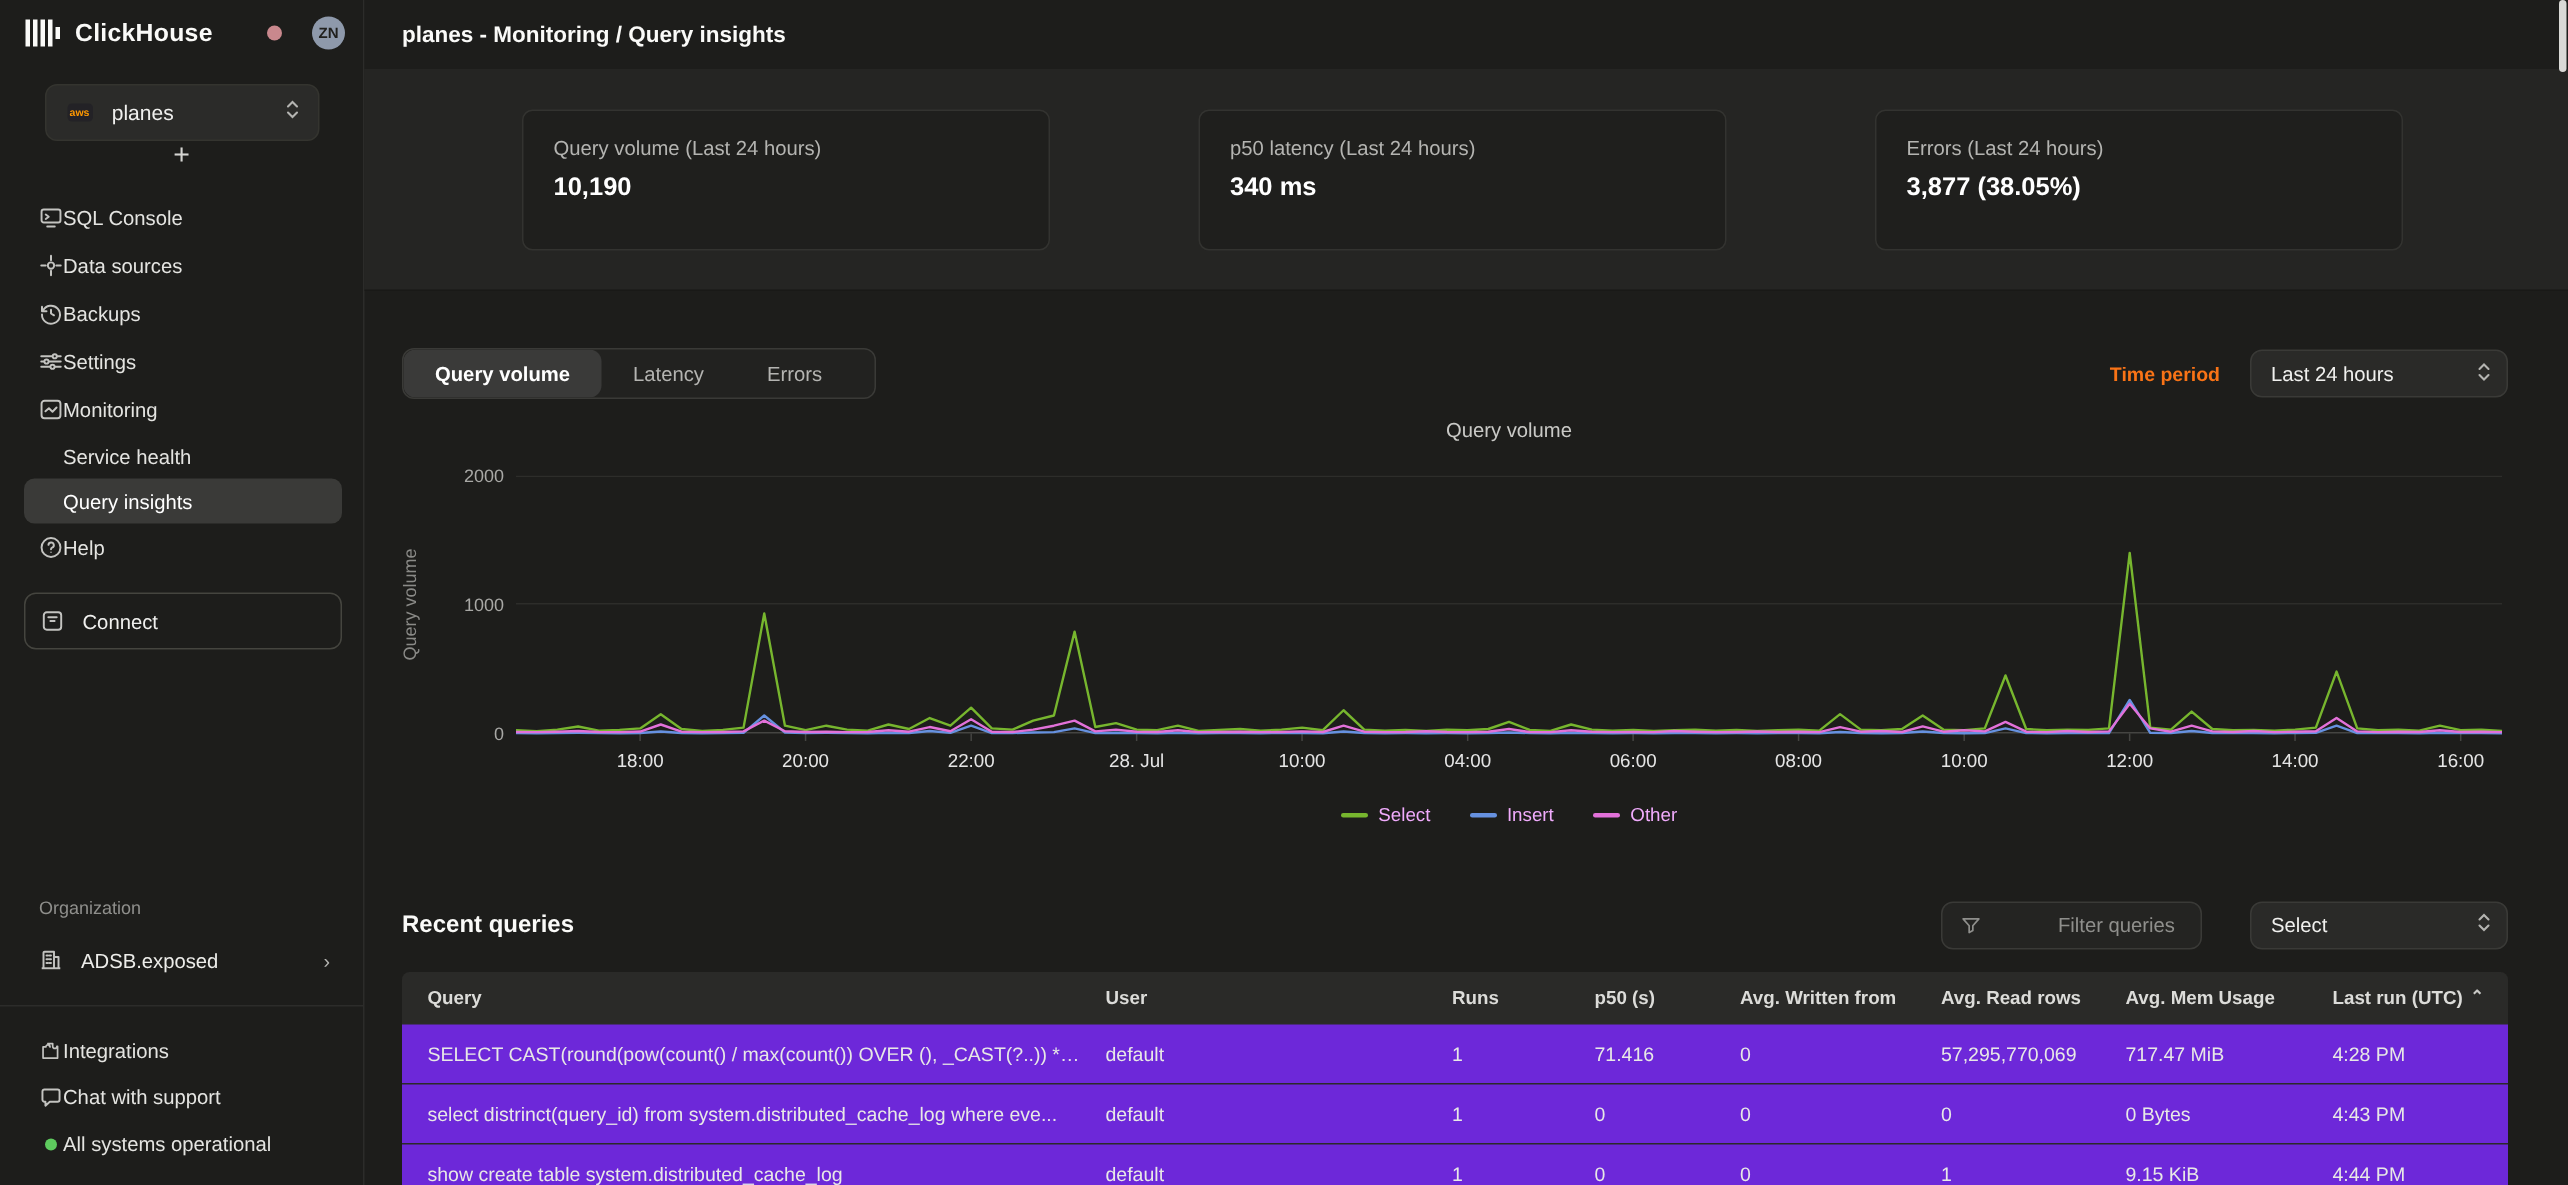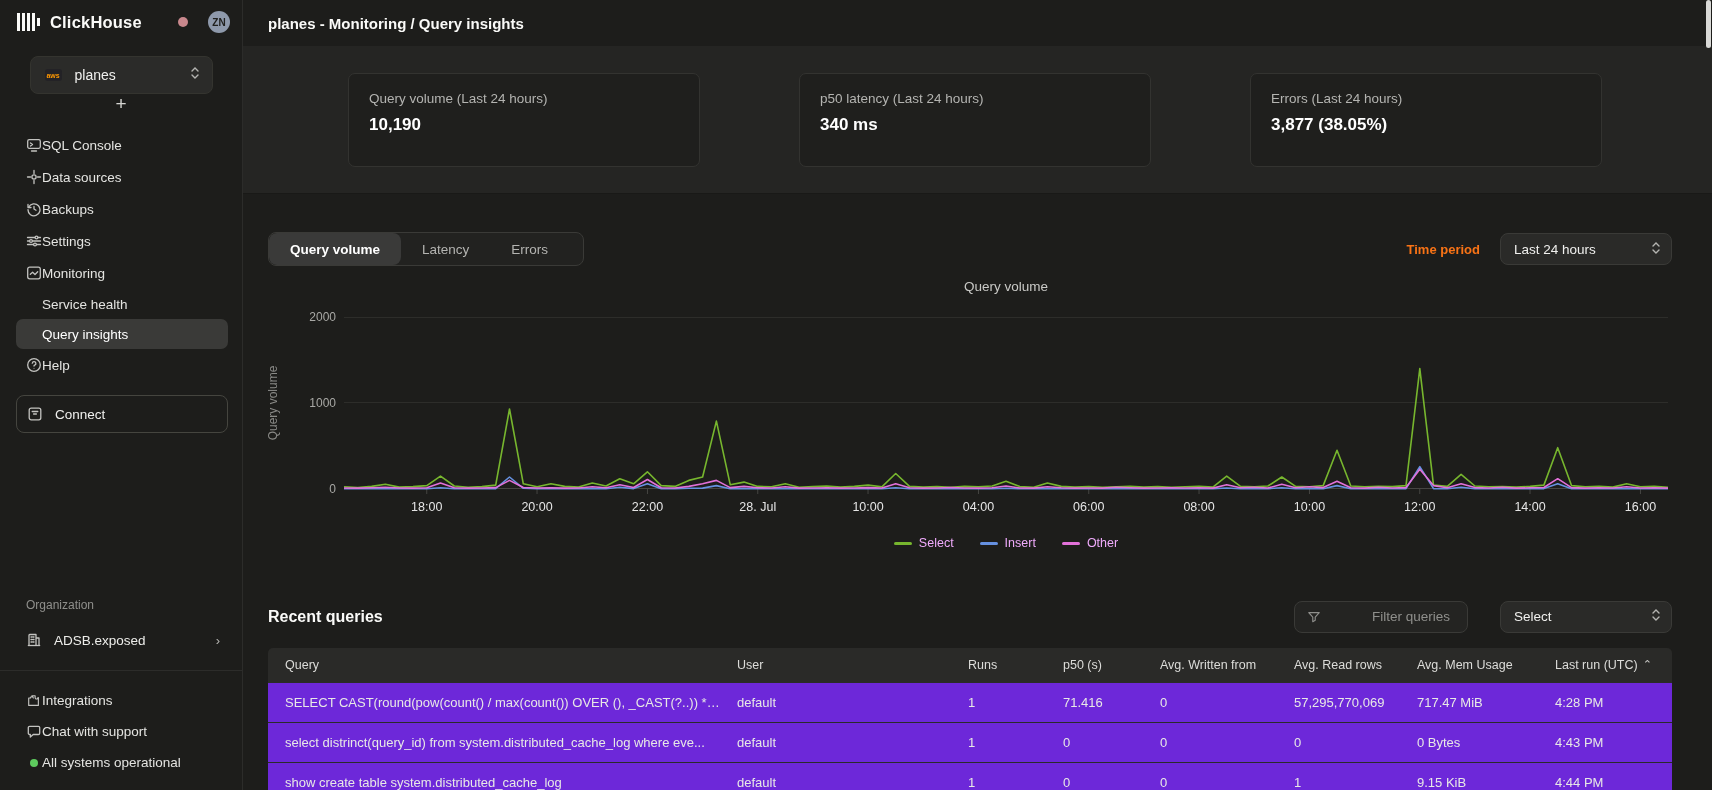--- a/index.html
+++ b/index.html
@@ -91,21 +91,21 @@
   .q-heading{ font-size:16px; font-weight:bold; color:#fafaf8; }
   .q-controls{ margin-left:auto; display:flex; align-items:center; gap:32px; }
   .filter-box{ width:174px; height:32px; background:#242422; border:1px solid #3a3a37; border-radius:8px;
     display:flex; align-items:center; gap:9px; padding:0 12px; color:#8f8f8c; }
   .filter-box input{ background:transparent; border:none; outline:none; color:#e4e4e1; width:120px;
     font-size:13.5px; font-family:"Liberation Sans", sans-serif;text-align:right; }
   .filter-box input::placeholder{ color:#8f8f8c; }
   .qtable{ margin-top:15px; }
   .trow{ display:grid; grid-template-columns:452px 231px 95px 97px 134px 123px 138px 1fr; align-items:center; }
   .trow > div{ padding-left:17px; overflow:hidden; white-space:nowrap; text-overflow:ellipsis; }
-  .thead{ height:34px; background:#2a2a28; border-radius:5px 5px 0 0; font-size:12.5px; font-weight:normal; color:#dcdcd9; }
+  .thead{ height:34px; background:#2a2a28; border-radius:5px 5px 0 0; font-size:12.5px; font-weight:bold; color:#dcdcd9; }
   .tbody-row{ height:40px; background:#6d28d9; border-top:1px solid #2b2b29; font-size:13px; color:#e8e8e6; cursor:pointer; }
   .sort-caret{ display:inline-block; margin-left:5px; color:#c9c9c6; font-size:11px; transform:translateY(-1px); }
   
   .scrollbar-thumb{ position:absolute; right:1px; top:0; width:5px; height:48px; background:#d9d9d6; border-radius:3px; }
   .ic svg, .icon-inline svg{ display:block; }
 </style>
 </head>
 <body>
 
 <div class="screen">

